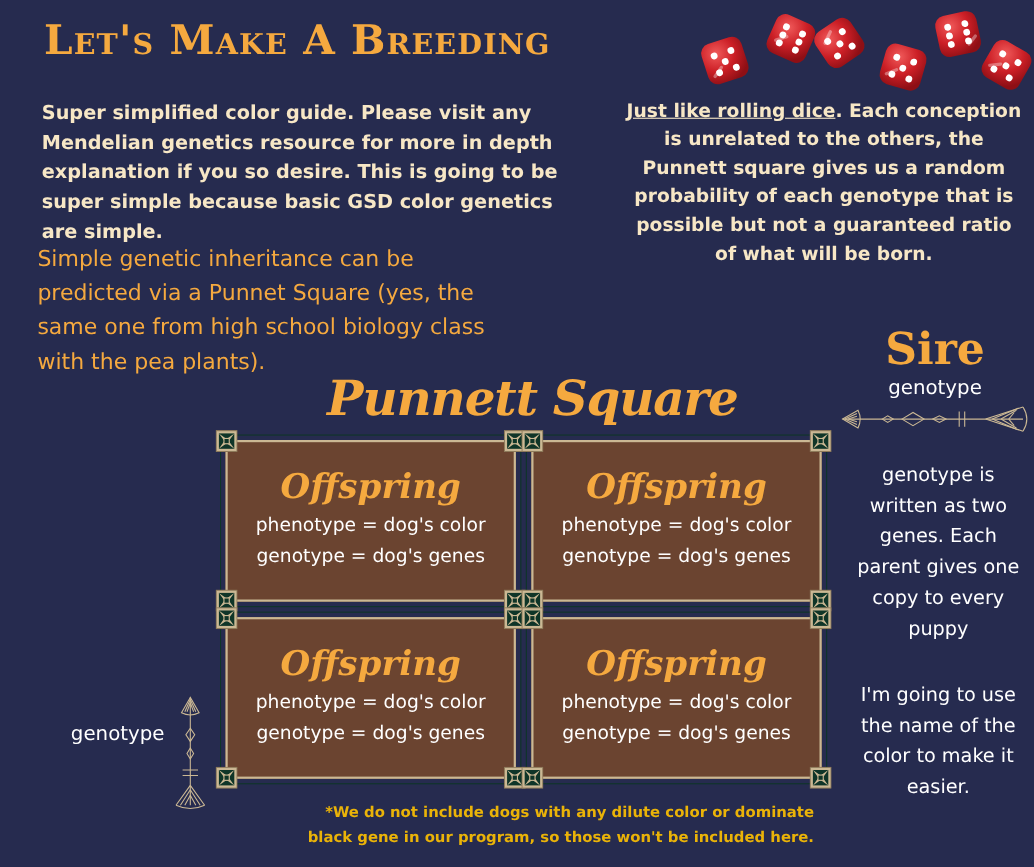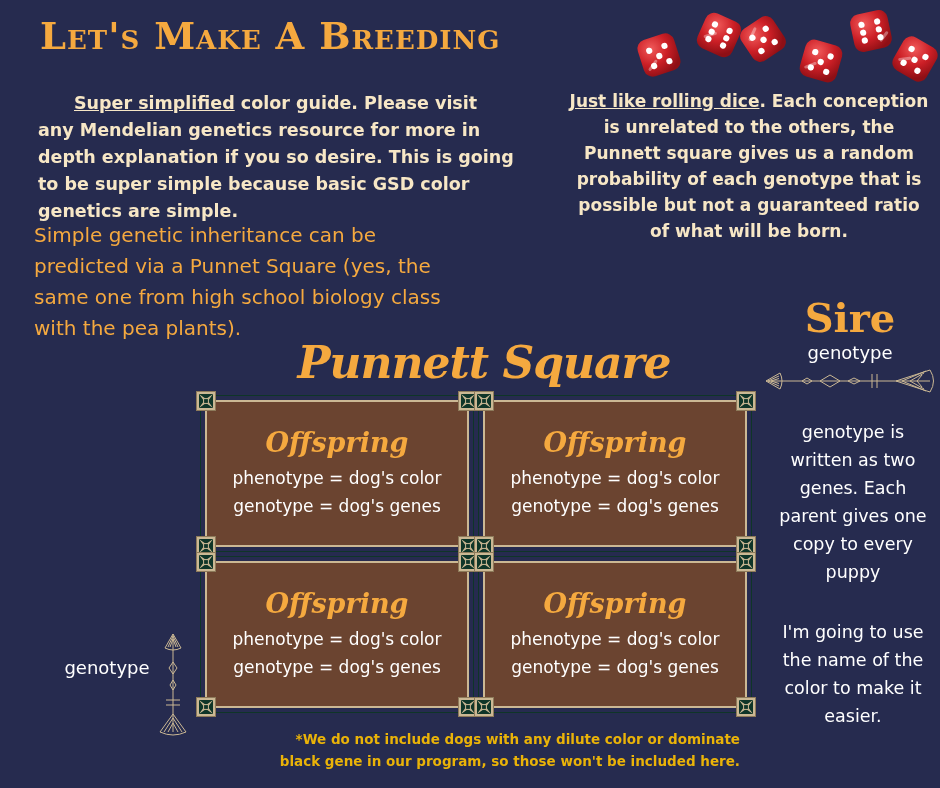--- a/index.html
+++ b/index.html
@@ -24,21 +24,21 @@
     text-transform:capitalize;
   }
 
   
   #intro-paragraph{
     position:absolute;left:38px;top:90px;width:480px;
     font-size:17.5px;line-height:27px;
     color:#f7e7c6;
     font-weight:600;
   }
-  #intro-paragraph .u{text-decoration:underline;margin-left:36px;}
+  #intro-paragraph .u{}
 
   
   #punnet-intro{
     position:absolute;left:34px;top:220px;width:420px;
     font-size:20px;line-height:31px;
     color:#f5a93f;
   }
 
   
   #dice-strip{position:absolute;left:630px;top:4px;width:310px;height:84px;}
@@ -101,21 +101,21 @@
   }
   .corner svg{display:block;width:100%;height:100%;}
   .c-tl{left:-11px;top:-11px;}
   .c-tr{right:-11px;top:-11px;}
   .c-bl{left:-11px;bottom:-11px;}
   .c-br{right:-11px;bottom:-11px;}
 
   .offspring-label{
     font-family:"DejaVu Serif", serif;
     font-style:italic;font-weight:700;
-    font-size:27px;line-height:30px;
+    font-size:31px;line-height:30px;
     color:#f5a93f;
     margin-bottom:6px;
   }
   .cell-line{
     font-size:17px;line-height:28px;
     color:#ffffff;
   }
 
   
   #footnote{

